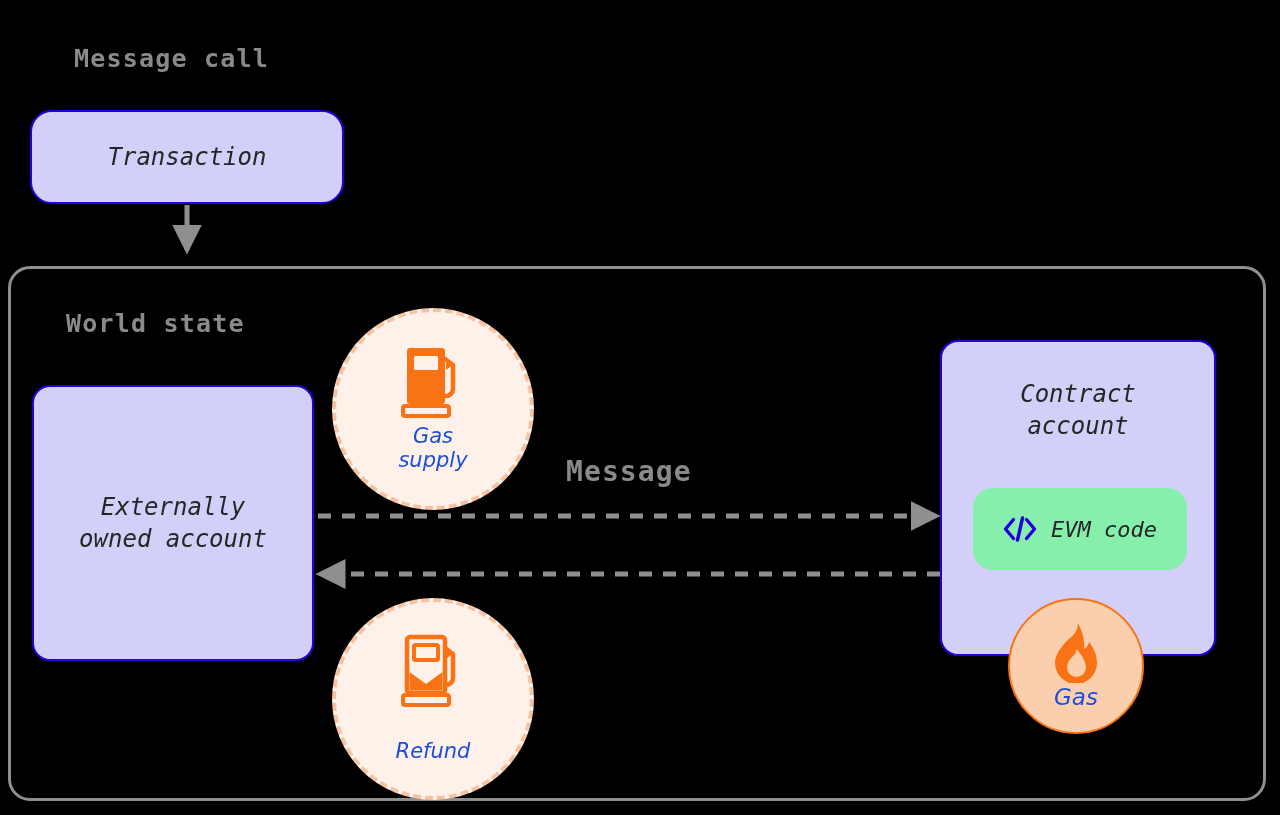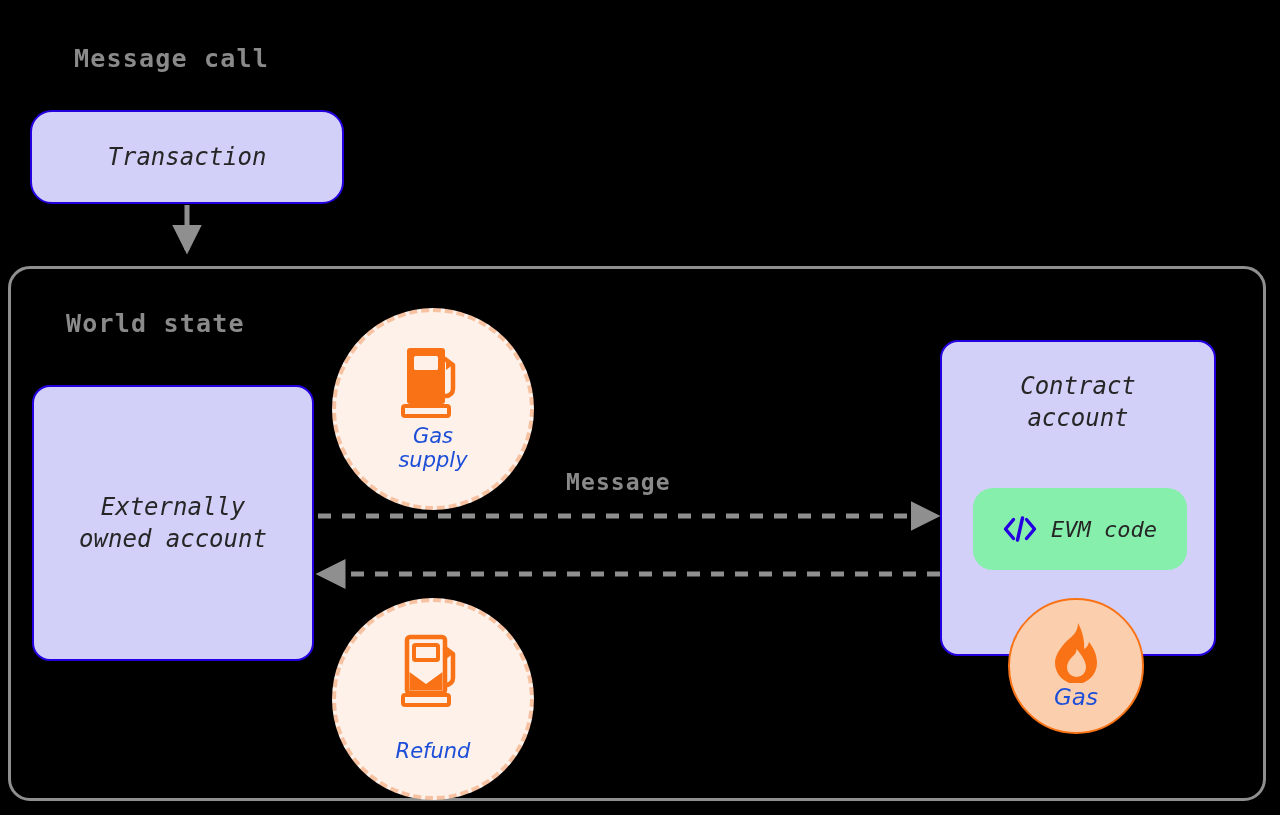--- a/index.html
+++ b/index.html
@@ -27,22 +27,22 @@
     font-family: "DejaVu Sans Mono", monospace;
     font-weight: bold;
     font-size: 25px;
     letter-spacing: 1.2px;
     color: #8a8a8a;
     white-space: nowrap;
   }
   #message-call-title { left: 74px; top: 44px; }
   #world-state-title  { left: 66px; top: 309px; }
   #message-edge-label {
-    left: 566px; top: 469px;
-    font-size: 23px;
+    left: 566px; top: 455px;
+    font-size: 28px;
     letter-spacing: 1.1px;
     text-align: center;
   }
 
   
   #world-state-box {
     left: 8px; top: 266px;
     width: 1258px; height: 535px;
     box-sizing: border-box;
     border: 3px solid #8f8f8f;
@@ -81,21 +81,21 @@
     border-radius: 18px;
   }
   #contract-box {
     left: 940px; top: 340px;
     width: 276px; height: 316px;
     border-radius: 18px;
     display: block;
   }
   #contract-title {
     position: absolute;
-    left: 0; right: 0; top: 28px;
+    left: 0; right: 0; top: 36px;
     text-align: center;
   }
 
   
   #evm-pill {
     position: absolute;
     left: 31px; top: 146px;
     width: 214px; height: 82px;
     background: #86efac;
     border-radius: 20px;

